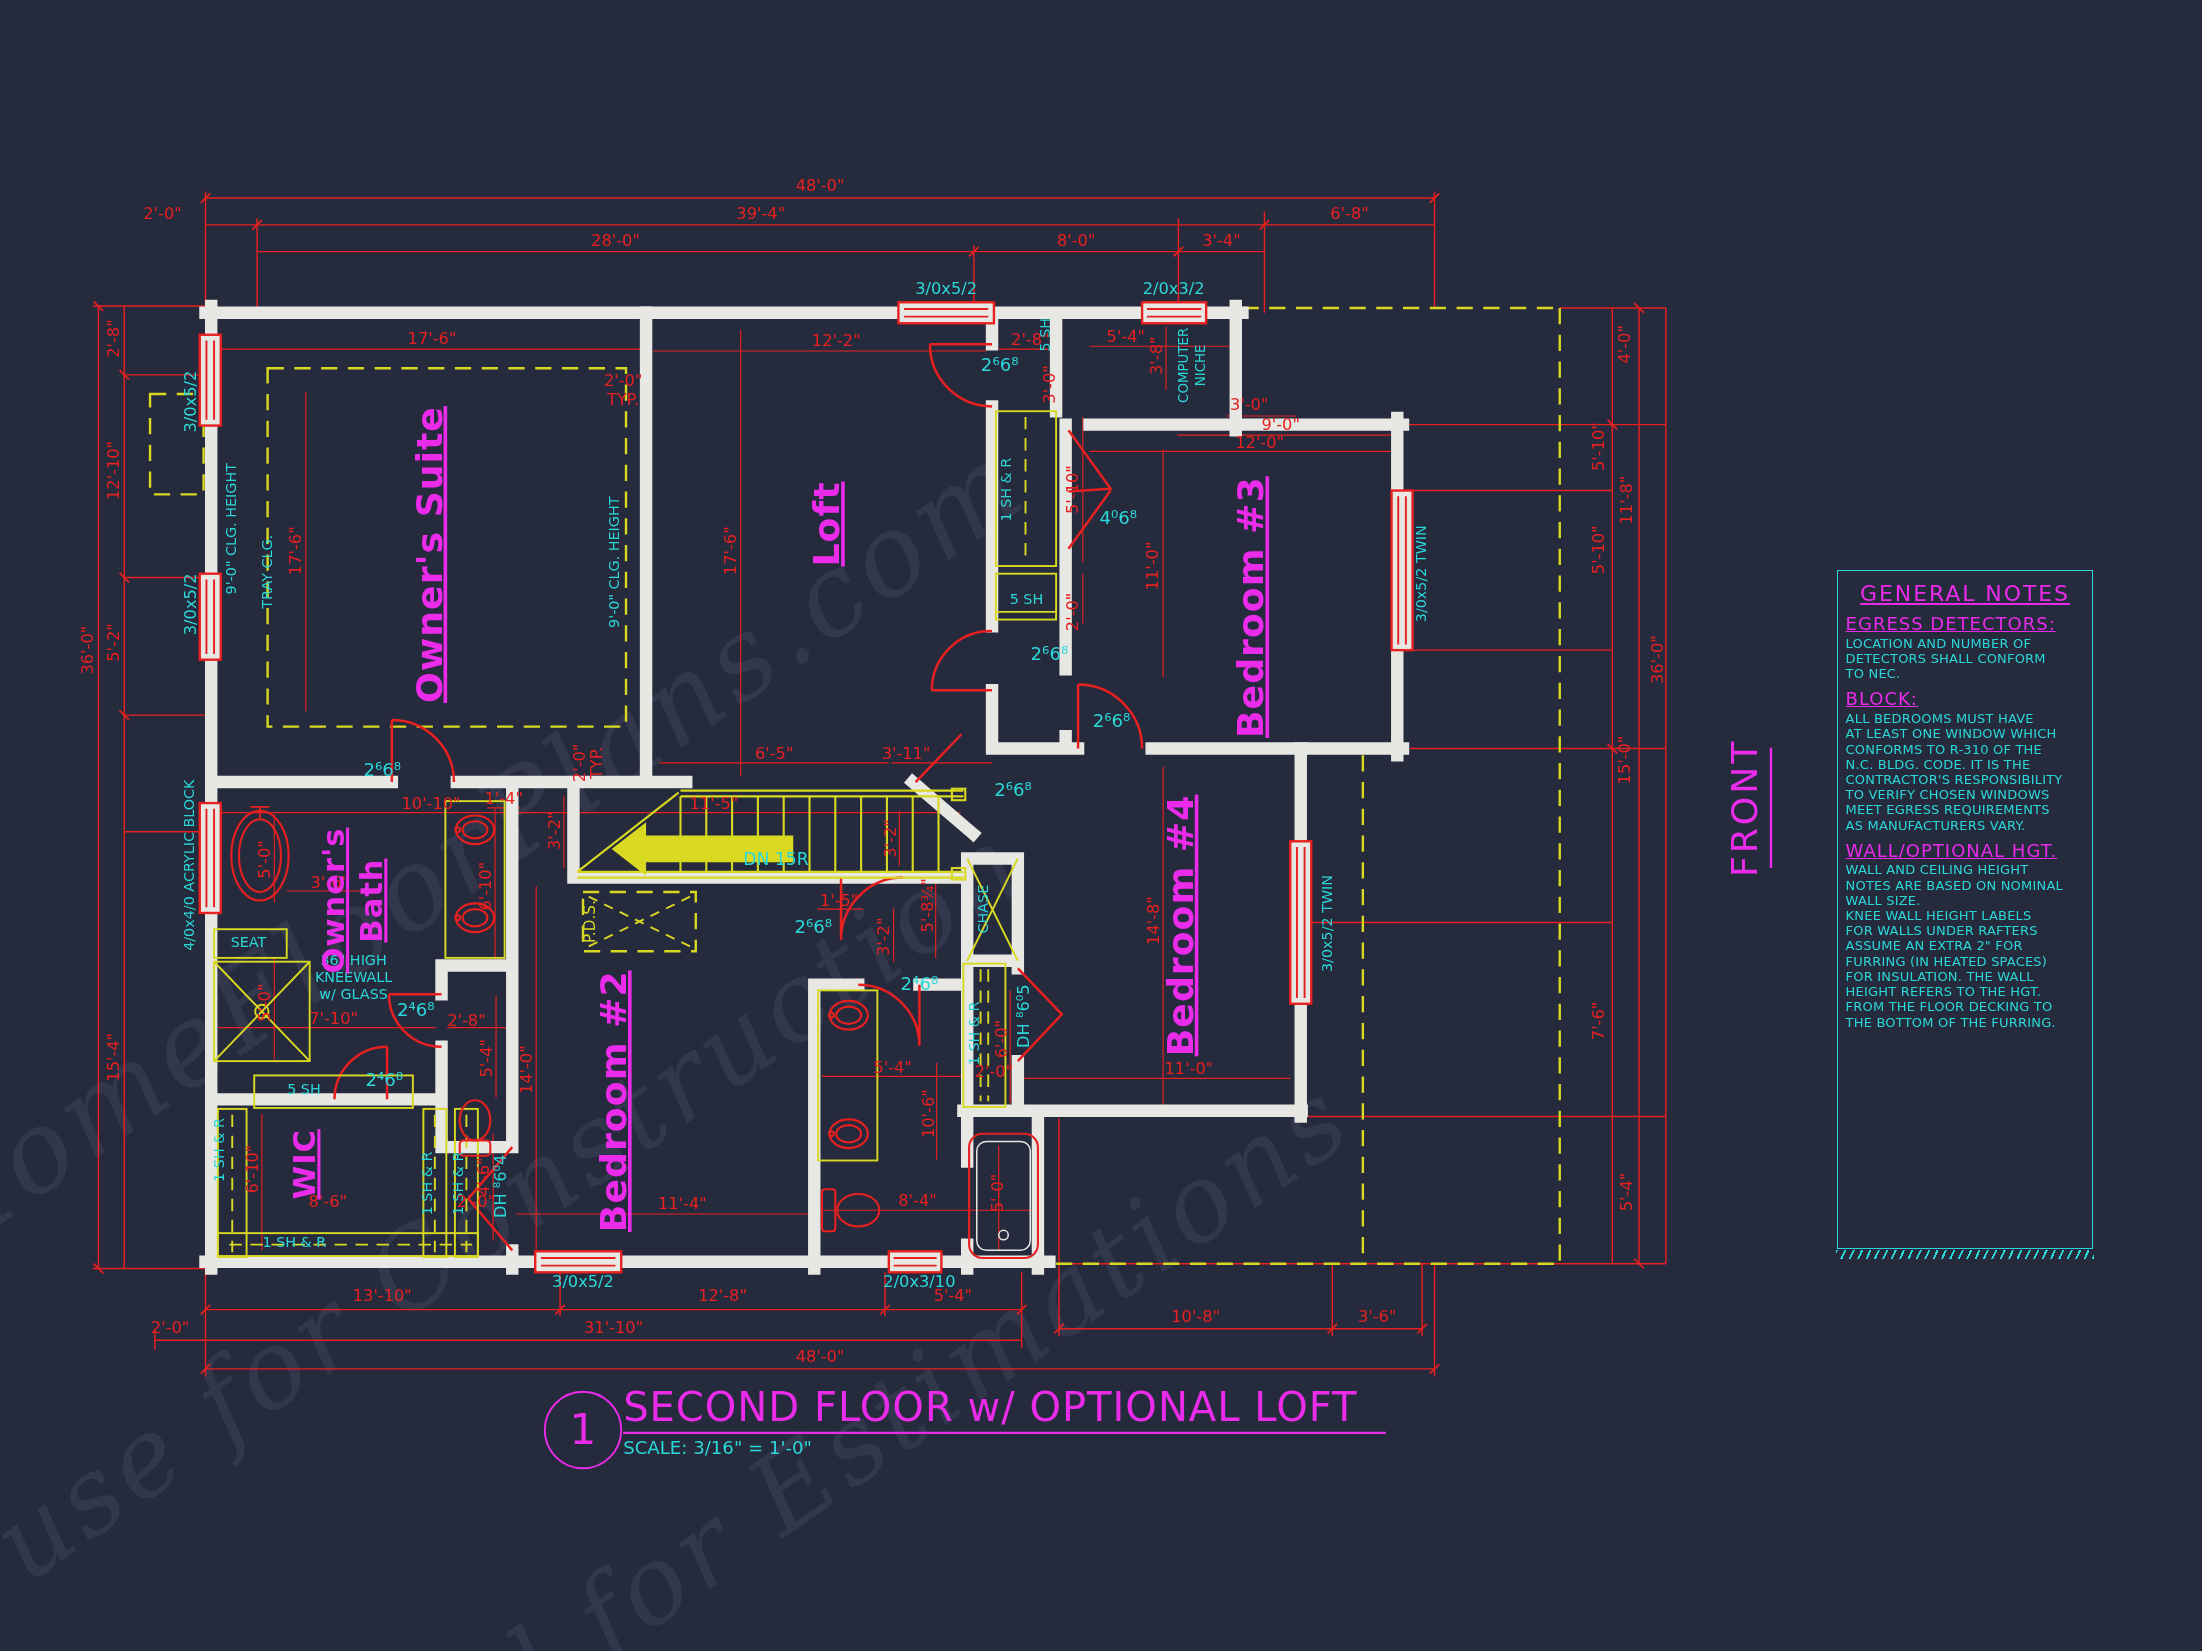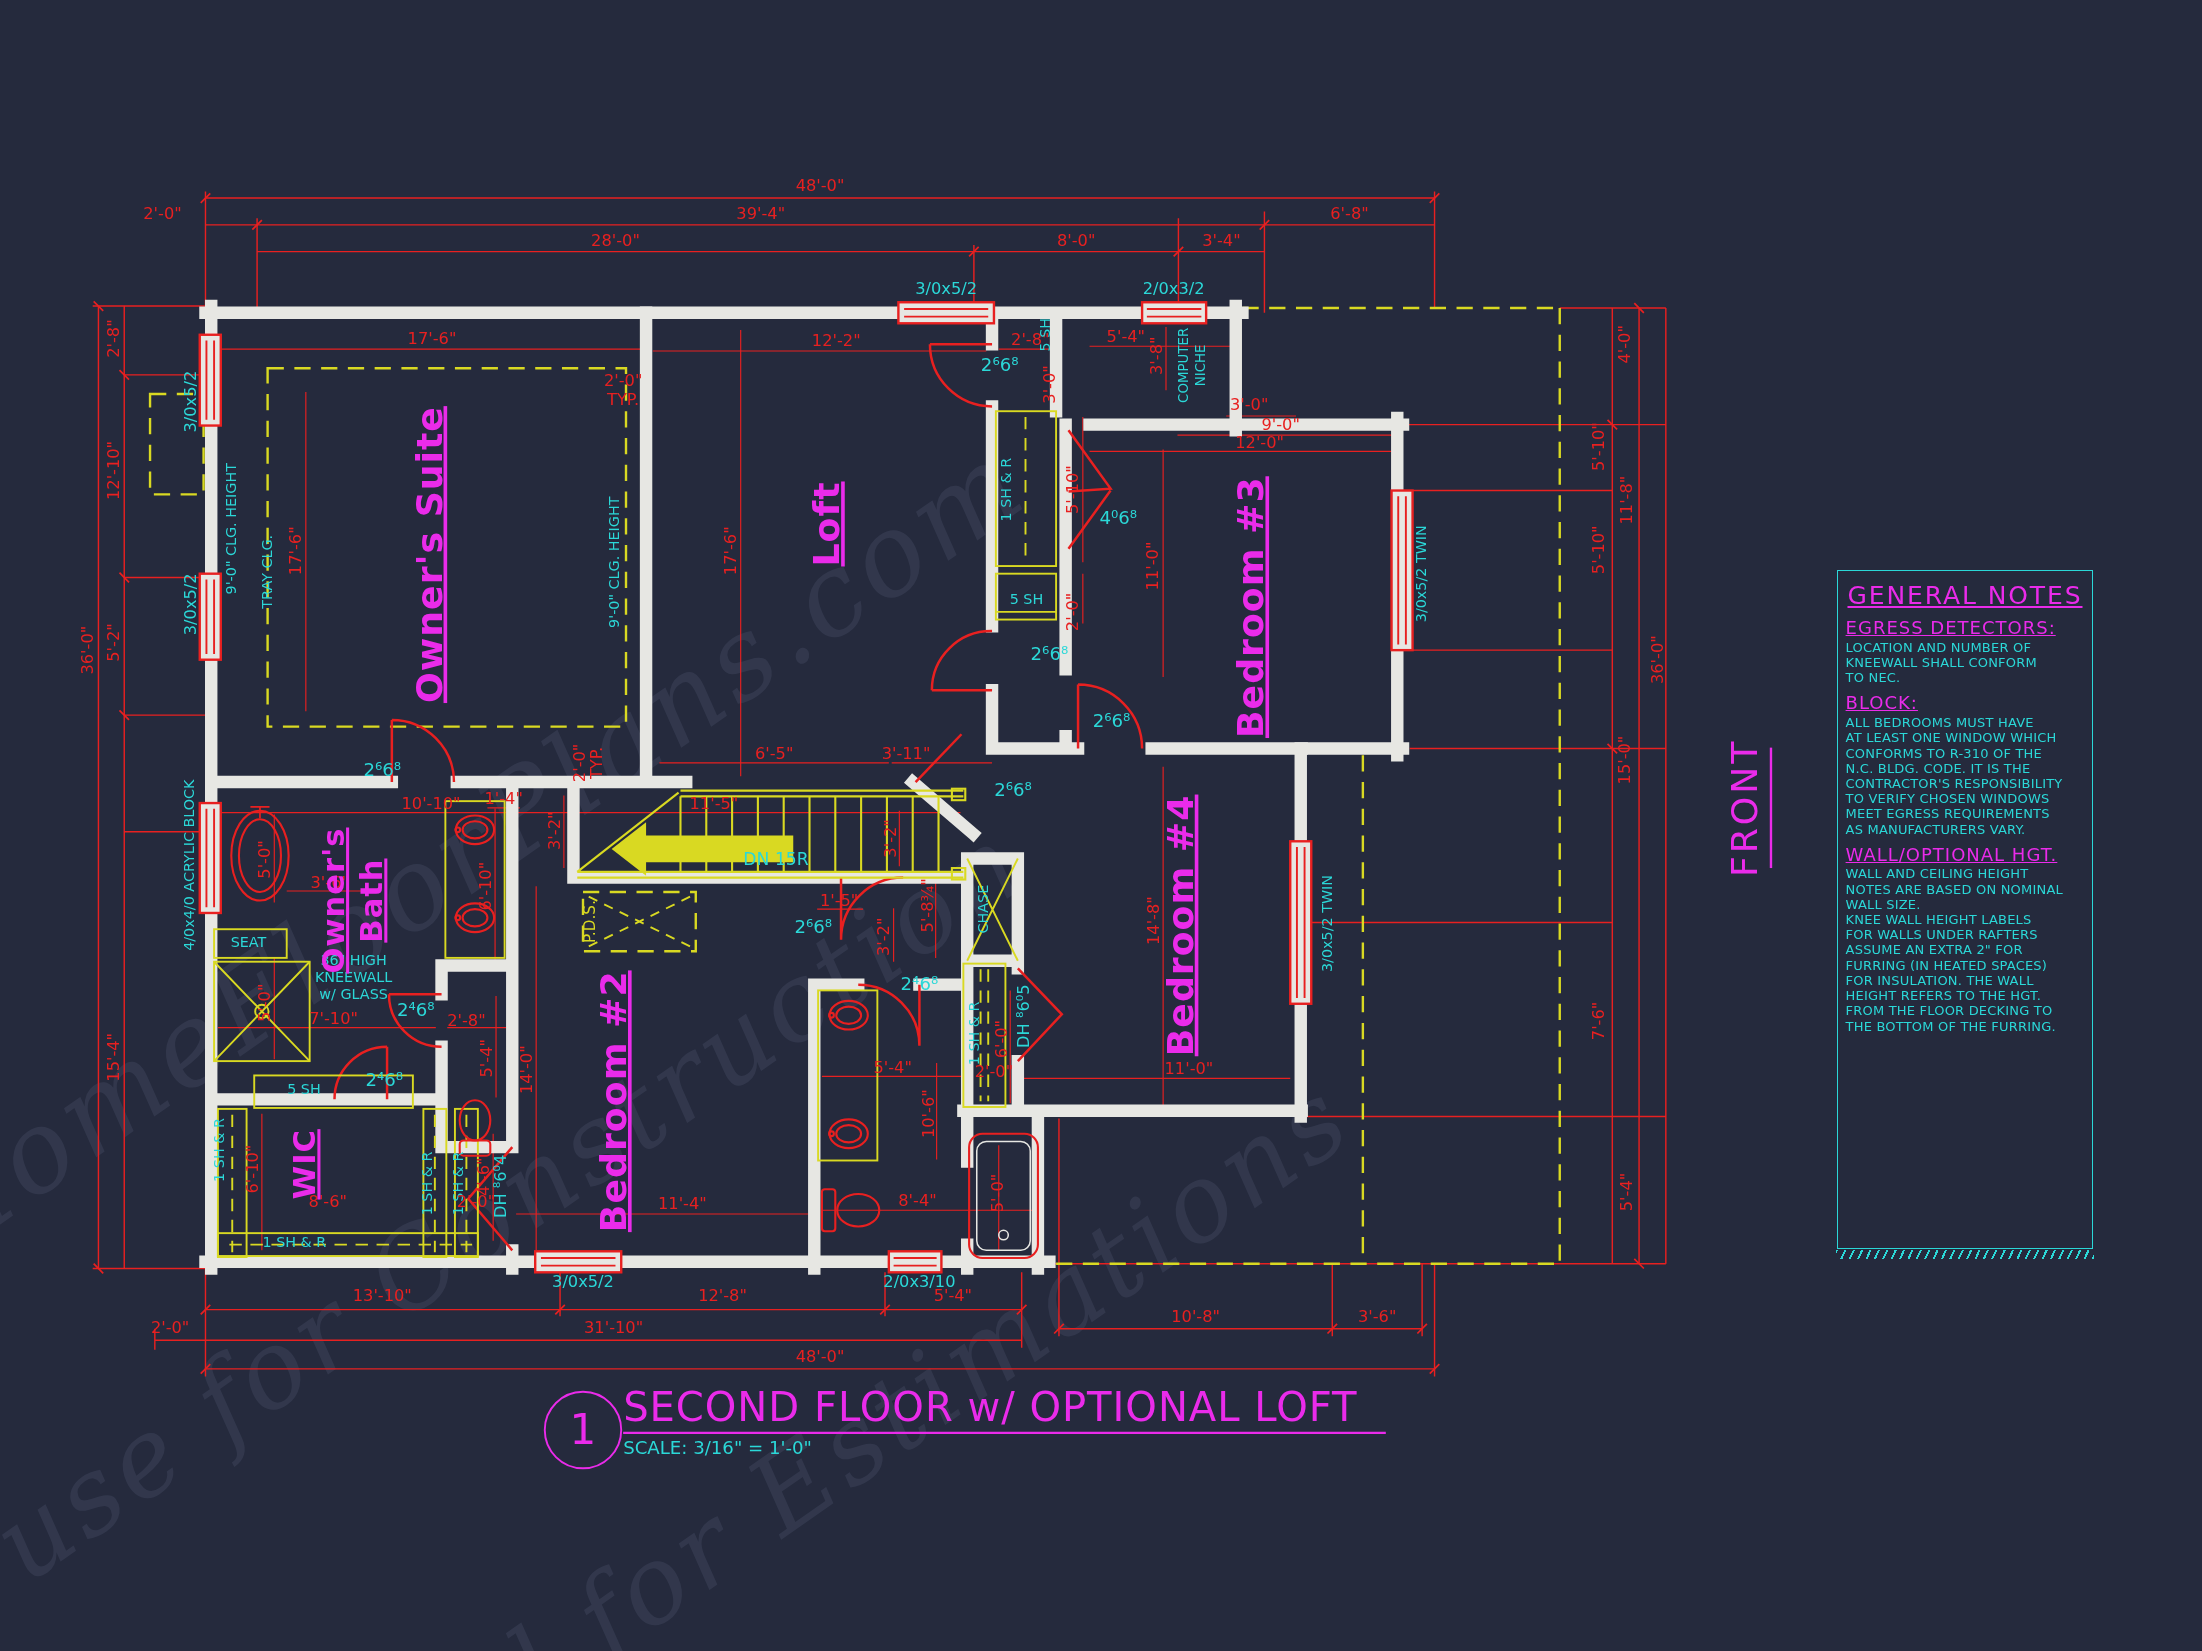--- a/index.html
+++ b/index.html
@@ -4,21 +4,21 @@
 <style>
   html,body{margin:0;padding:0;background:#252a3d;width:2202px;height:1652px;overflow:hidden;}
   body{font-family:"DejaVu Sans",sans-serif;position:relative;}
   svg text{font-family:"DejaVu Sans",sans-serif;}
   .room-label{text-decoration:underline;font-weight:bold;letter-spacing:1px;}
   .wm-text{font-family:"DejaVu Serif",serif;font-style:italic;opacity:0.11;letter-spacing:6px;}
   .notes-panel{position:absolute;left:1837px;top:570px;width:256px;height:679px;
     border:1.9px solid #2bd8d8;box-sizing:border-box;padding:9.6px 7.6px 5.7px 7.6px;}
   .notes-panel::after{content:"";position:absolute;left:-1.9px;right:-1.9px;bottom:-10.5px;height:8.6px;
     background:repeating-linear-gradient(115deg,#2bd8d8 0 1.9px,transparent 1.9px 7.6px);}
-  .notes-title{color:#ea2bea;font-size:25px;text-align:center;text-decoration:underline;
+  .notes-title{color:#ea2bea;font-size:22px;text-align:center;text-decoration:underline;
     letter-spacing:1.9px;margin-bottom:7.6px;}
   .notes-section h3{color:#ea2bea;font-size:18px;font-weight:normal;text-decoration:underline;
     letter-spacing:1px;margin:6.7px 0 1.9px 0;}
   .notes-section p{color:#2bd8d8;font-size:13px;line-height:1.17;margin:0;white-space:pre-line;
     letter-spacing:0.2px;}
 </style>
 </head>
 <body>
 
 
@@ -378,21 +378,21 @@
     <text x="652" y="1521" fill="#2bd8d8" font-size="19">SCALE: 3/16" = 1'-0"</text>
   </g>
 </svg>
 
 
 <div class="notes-panel">
   <div class="notes-title">GENERAL NOTES</div>
   <div class="notes-section">
     <h3>EGRESS DETECTORS:</h3>
     <p>LOCATION AND NUMBER OF
-KNEEWALL SHALL CONFORM
+DETECTORS SHALL CONFORM
 TO NEC.</p>
   </div>
   <div class="notes-section">
     <h3>BLOCK:</h3>
     <p>ALL BEDROOMS MUST HAVE
 AT LEAST ONE WINDOW WHICH
 CONFORMS TO R-310 OF THE
 N.C. BLDG. CODE. IT IS THE
 CONTRACTOR'S RESPONSIBILITY
 TO VERIFY CHOSEN WINDOWS

